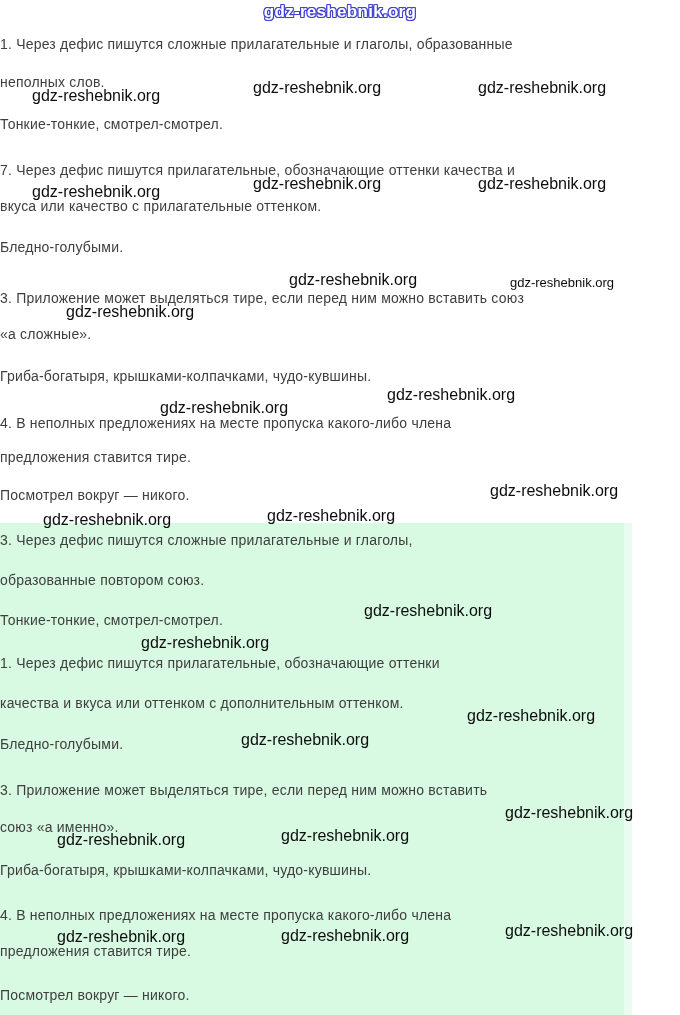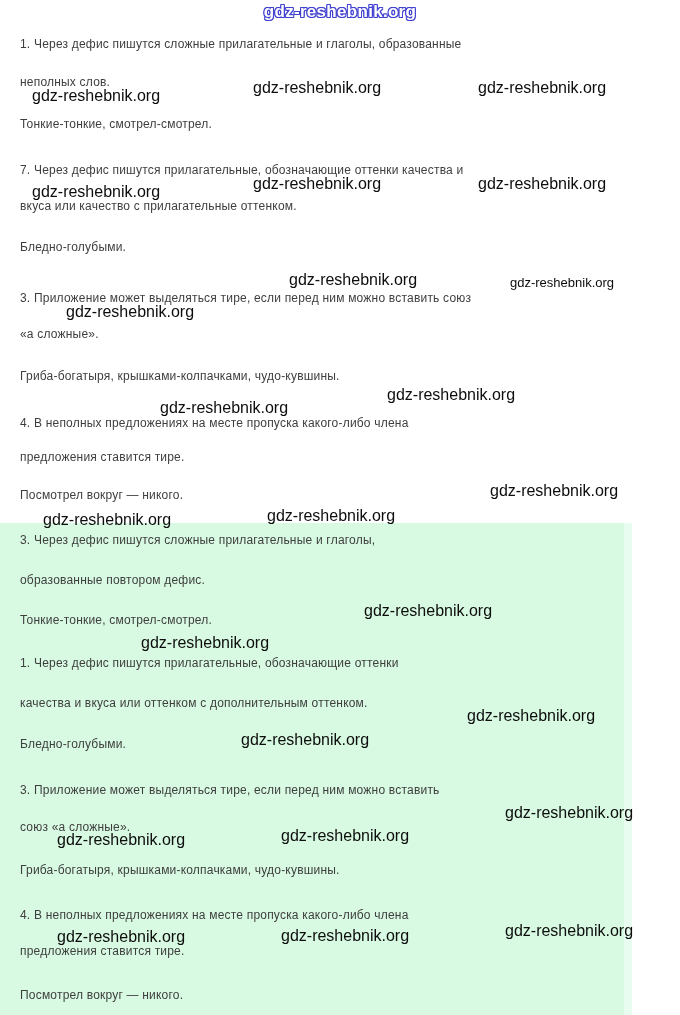--- a/index.html
+++ b/index.html
@@ -15,23 +15,23 @@
     width:680px;height:1015px;position:relative;overflow:hidden;
     background:var(--bg);
     font-family:"Liberation Sans", sans-serif;
   }
   .green-box{
     position:absolute;left:0;top:523px;width:624px;height:492px;
     background:var(--hl-bg);
     border-right:8px solid var(--hl-edge);
   }
   .line{
-    position:absolute;left:8px;
-    font-size:12px;line-height:17px;letter-spacing:0.2px;
-    color:var(--text);white-space:nowrap;padding-left:12px;
+    position:absolute;left:0;
+    font-size:14px;line-height:17px;letter-spacing:0.2px;
+    color:var(--text);white-space:nowrap;
   }
   .wm{
     position:absolute;
     font-size:16px;line-height:18px;
     color:var(--wm);white-space:nowrap;
   }
   .wm.small{font-size:13px;line-height:14px;}
   .wm-top{
     position:absolute;top:2px;left:340px;transform:translateX(-50%);
     font-size:17px;font-weight:bold;letter-spacing:0.3px;
@@ -56,27 +56,27 @@
 <div class="line" style="top:198px">вкуса или качество с прилагательные оттенком.</div>
 <div class="line" style="top:239px">Бледно-голубыми.</div>
 <div class="line" style="top:290px">3. Приложение может выделяться тире, если перед ним можно вставить союз</div>
 <div class="line" style="top:326px">«а сложные».</div>
 <div class="line" style="top:368px">Гриба-богатыря, крышками-колпачками, чудо-кувшины.</div>
 <div class="line" style="top:415px">4. В неполных предложениях на месте пропуска какого-либо члена</div>
 <div class="line" style="top:449px">предложения ставится тире.</div>
 <div class="line" style="top:487px">Посмотрел вокруг — никого.</div>
 
 <div class="line" style="top:532px">3. Через дефис пишутся сложные прилагательные и глаголы,</div>
-<div class="line" style="top:572px">образованные повтором дефис.</div>
+<div class="line" style="top:572px">образованные повтором союз.</div>
 <div class="line" style="top:612px">Тонкие-тонкие, смотрел-смотрел.</div>
 <div class="line" style="top:655px">1. Через дефис пишутся прилагательные, обозначающие оттенки</div>
 <div class="line" style="top:695px">качества и вкуса или оттенком с дополнительным оттенком.</div>
 <div class="line" style="top:736px">Бледно-голубыми.</div>
 <div class="line" style="top:782px">3. Приложение может выделяться тире, если перед ним можно вставить</div>
-<div class="line" style="top:819px">союз «а сложные».</div>
+<div class="line" style="top:819px">союз «а именно».</div>
 <div class="line" style="top:862px">Гриба-богатыря, крышками-колпачками, чудо-кувшины.</div>
 <div class="line" style="top:907px">4. В неполных предложениях на месте пропуска какого-либо члена</div>
 <div class="line" style="top:943px">предложения ставится тире.</div>
 <div class="line" style="top:987px">Посмотрел вокруг — никого.</div>
 
 <span class="wm" style="left:32px;top:87px">gdz-reshebnik.org</span>
 <span class="wm" style="left:253px;top:79px">gdz-reshebnik.org</span>
 <span class="wm" style="left:478px;top:79px">gdz-reshebnik.org</span>
 <span class="wm" style="left:32px;top:183px">gdz-reshebnik.org</span>
 <span class="wm" style="left:253px;top:175px">gdz-reshebnik.org</span>

